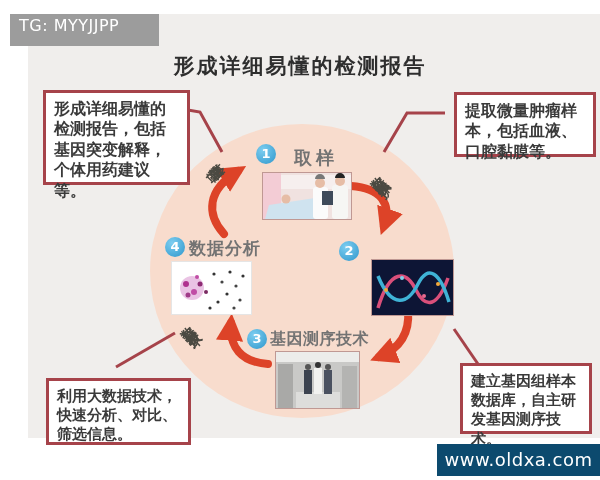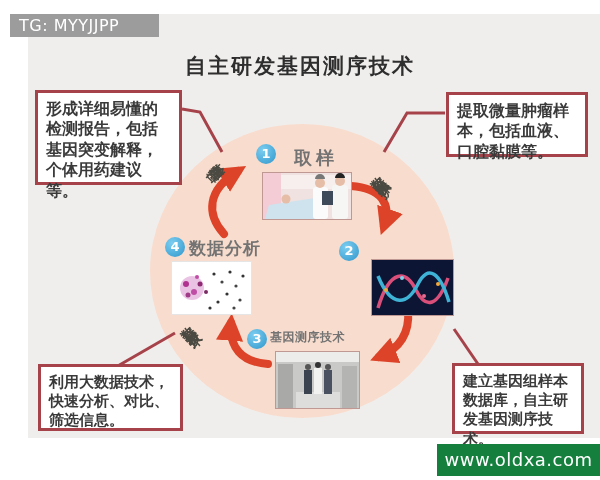--- a/index.html
+++ b/index.html
@@ -1,52 +1,52 @@
 <!DOCTYPE html>
 <html><head>
 <meta charset="utf-8">
 <style>
   html,body{margin:0;padding:0;background:#ffffff;}
   body{font-family:"DejaVu Sans","Liberation Sans",sans-serif;}
   .canvas{position:relative;width:600px;height:480px;background:#ffffff;overflow:hidden;}
   .panel{position:absolute;left:28px;top:14px;width:572px;height:424px;background:#f0eeec;}
-  .tg-badge{position:absolute;left:10px;top:14px;width:140px;height:23px;background:#9c9c9c;
+  .tg-badge{position:absolute;left:10px;top:14px;width:140px;height:32px;background:#9c9c9c;
     color:#ffffff;font-size:16px;line-height:23px;padding-left:9px;letter-spacing:.5px;}
   .title{position:absolute;left:130px;top:52px;width:340px;text-align:center;
     font-size:21px;font-weight:bold;color:#2e2e2e;letter-spacing:2px;}
   .circle{position:absolute;left:150px;top:124px;width:304px;height:294px;border-radius:50%;
     background:#f8dccd;}
   .overlay{position:absolute;left:0;top:0;width:600px;height:480px;pointer-events:none;}
   .callout{position:absolute;background:#ffffff;border:3px solid #a6434a;color:#3a3a3a;
-    font-size:15px;font-weight:bold;line-height:1.28;padding:6px 8px;box-sizing:border-box;}
+    font-size:15px;font-weight:bold;line-height:1.28;padding:6px 8px;box-sizing:border-box;margin-left:8px;}
   .co-tl{left:35px;top:90px;width:147px;height:95px;font-size:16px;}
   .co-tr{left:446px;top:92px;width:142px;height:65px;font-size:16px;}
-  .co-bl{left:38px;top:364px;width:145px;height:67px;}
+  .co-bl{left:38px;top:378px;width:145px;height:67px;}
   .co-br{left:452px;top:363px;width:132px;height:71px;}
   .stepnum{position:absolute;width:20px;height:20px;border-radius:50%;
     background:radial-gradient(circle at 35% 30%,#7ccdf0,#2f97cc);
     color:#fff;font-size:13px;font-weight:bold;text-align:center;line-height:20px;}
   .steplabel{position:absolute;color:#737373;font-weight:bold;}
   .arc-label{position:absolute;writing-mode:vertical-rl;color:#4b4a42;font-weight:bold;
     font-size:13.5px;letter-spacing:2px;white-space:nowrap;}
   .photo{position:absolute;border:1px solid rgba(165,95,85,.55);overflow:hidden;background:#ddd;}
   .photo svg{display:block;}
-  .watermark{position:absolute;left:437px;top:444px;width:163px;height:32px;background:#15803d;
+  .watermark{position:absolute;left:437px;top:444px;width:163px;height:32px;background:#0c4a6e;
     color:#ffffff;font-size:18px;line-height:32px;text-align:center;letter-spacing:.5px;}
 </style>
 </head>
 <body>
 
 <div class="canvas">
 
   <div class="panel"></div>
 
   <div class="tg-badge">TG: MYYJJPP</div>
 
-  <div class="title">自主研发基因测序技术</div>
+  <div class="title">形成详细易懂的检测报告</div>
 
   <div class="circle"></div>
 
   <svg class="overlay" viewBox="0 0 600 480" xmlns="http://www.w3.org/2000/svg">
     <defs>
       <marker id="ah" viewBox="0 0 10 10" refX="6.5" refY="5" markerWidth="3.4" markerHeight="3.4" orient="auto">
         <path d="M0,0 L10,5 L0,10 z" fill="#dd4328"></path>
       </marker>
     </defs>
     <g stroke="#dd4328" stroke-width="8" fill="none" stroke-linecap="round">
@@ -89,21 +89,21 @@
       <path d="M6,48 C18,8 34,10 44,30 S66,46 76,18" stroke="#d94f7a" stroke-width="3.5" fill="none"></path>
       <path d="M6,16 C20,50 36,44 46,24 S68,12 77,42" stroke="#3fb3d6" stroke-width="3.5" fill="none"></path>
       <circle cx="14" cy="30" r="2" fill="#f2a93b"></circle>
       <circle cx="30" cy="18" r="2" fill="#7fd0e8"></circle>
       <circle cx="52" cy="36" r="2" fill="#e86a8e"></circle>
       <circle cx="66" cy="24" r="2" fill="#f2a93b"></circle>
     </svg>
   </div>
 
   <span class="stepnum" style="left:247px;top:329px;">3</span>
-  <span class="steplabel" style="left:270px;top:329px;font-size:12px;letter-spacing:.5px;">基因测序技术</span>
+  <span class="steplabel" style="left:270px;top:329px;font-size:16px;letter-spacing:.5px;">基因测序技术</span>
   <div class="photo" style="left:275px;top:351px;width:83px;height:56px;">
     <svg width="83" height="56" xmlns="http://www.w3.org/2000/svg">
       <rect width="83" height="56" fill="#c9c9c7"></rect>
       <rect x="0" y="0" width="83" height="10" fill="#ececea"></rect>
       <rect x="2" y="12" width="15" height="44" fill="#a9a9a7"></rect>
       <rect x="66" y="14" width="15" height="42" fill="#b4b4b2"></rect>
       <rect x="20" y="40" width="44" height="16" fill="#dddddb"></rect>
       <rect x="28" y="18" width="8" height="24" fill="#3c4350"></rect>
       <rect x="38" y="16" width="8" height="26" fill="#f2f2f0"></rect>
       <rect x="48" y="18" width="8" height="24" fill="#4a5160"></rect>

